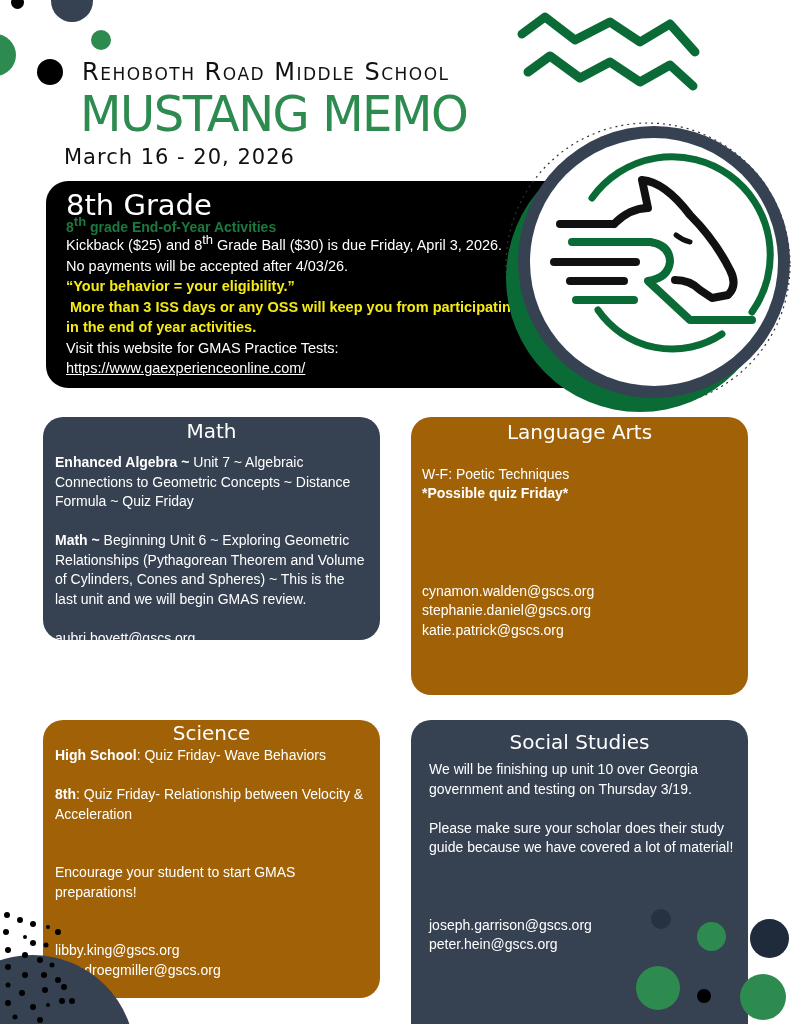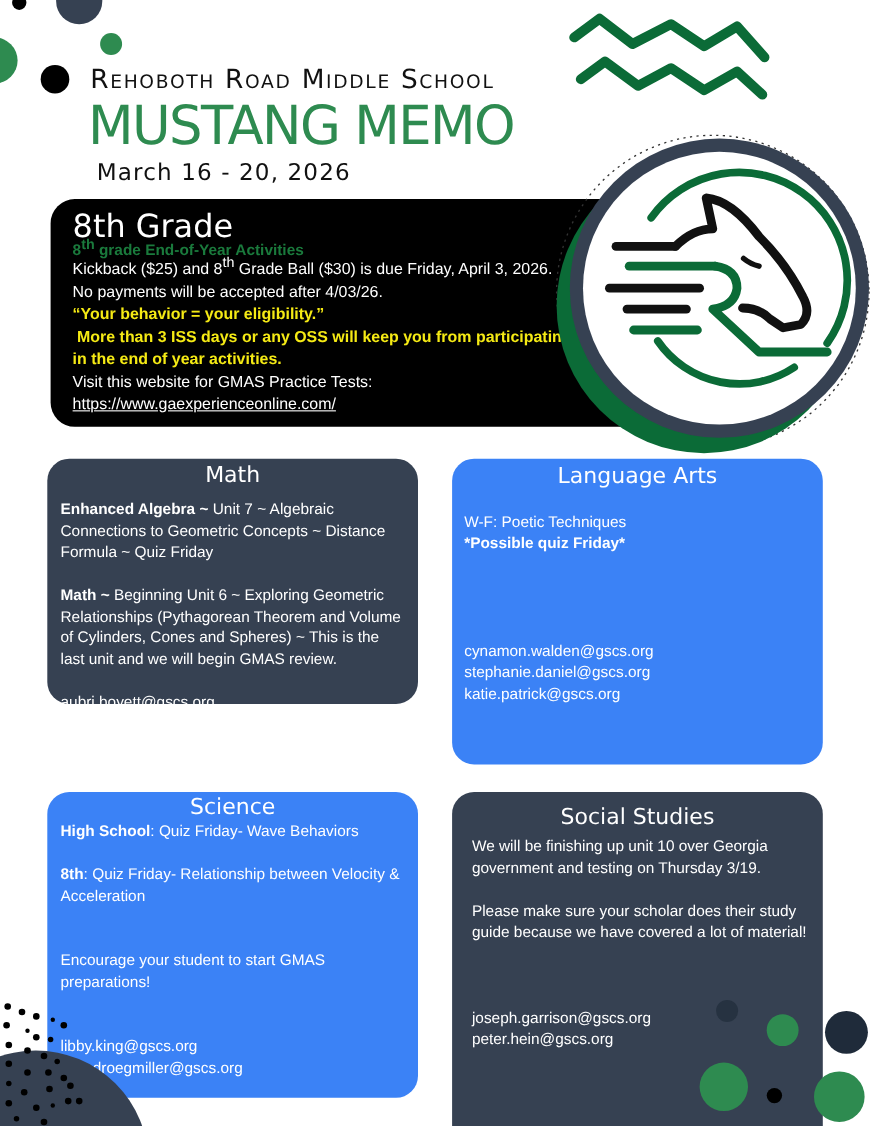--- a/index.html
+++ b/index.html
@@ -15,21 +15,21 @@
     left: 82px; top: 58px; font-family: "DejaVu Sans", sans-serif;
     font-size: 24px; letter-spacing: 1.5px; color: #111; font-variant: small-caps;
     font-weight: normal; white-space: nowrap;
   }
   .memo-title {
     left: 80px; top: 86px; font-family: "DejaVu Sans", sans-serif;
     font-size: 49px; color: #2e8b50; letter-spacing: -1.5px; white-space: nowrap;
     transform: scaleX(0.98); transform-origin: left;
   }
   .memo-date {
-    left: 88px; top: 145px; font-family: "DejaVu Sans", sans-serif;
+    left: 64px; top: 145px; font-family: "DejaVu Sans", sans-serif;
     font-size: 21px; color: #111; letter-spacing: 1px; white-space: nowrap;
   }
 
   
   .grade-box {
     left: 46px; top: 181px; width: 560px; height: 207px;
     background: #000; border-radius: 22px;
   }
   .grade-content { position: absolute; left: 20px; top: 6px; width: 440px; color: #fff; font-size: 14.5px; line-height: 20.5px; }
   .grade-title { font-family: "DejaVu Sans", sans-serif; font-size: 29px; line-height: 36px; color: #fff; margin-bottom: -4px; }
@@ -41,21 +41,21 @@
 
   
   .logo-wrap { left: 490px; top: 100px; width: 301px; height: 320px; }
 
   
   .card {
     position: absolute; border-radius: 20px; color: #fff;
     font-size: 14px; line-height: 19.5px; box-sizing: border-box;
   }
   .card.slate { background: #364152; }
-  .card.green { background: #3b82f6; }
+  .card.green { background: #a16207; }
   .card-title {
     font-family: "DejaVu Sans", sans-serif; font-size: 20px; text-align: center;
     line-height: 26px; color: #fff;
   }
   .card-body { padding: 0 12px; }
   .card p { margin: 0; }
   .gap { height: 19.5px; }
   b { font-weight: bold; }
 
   .math { left: 43px; top: 417px; width: 337px; height: 223px; }

